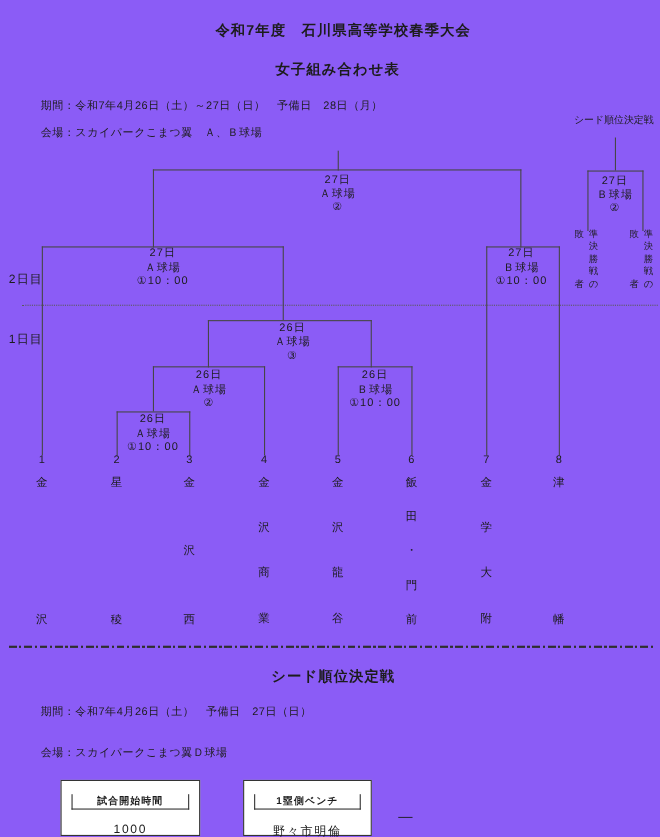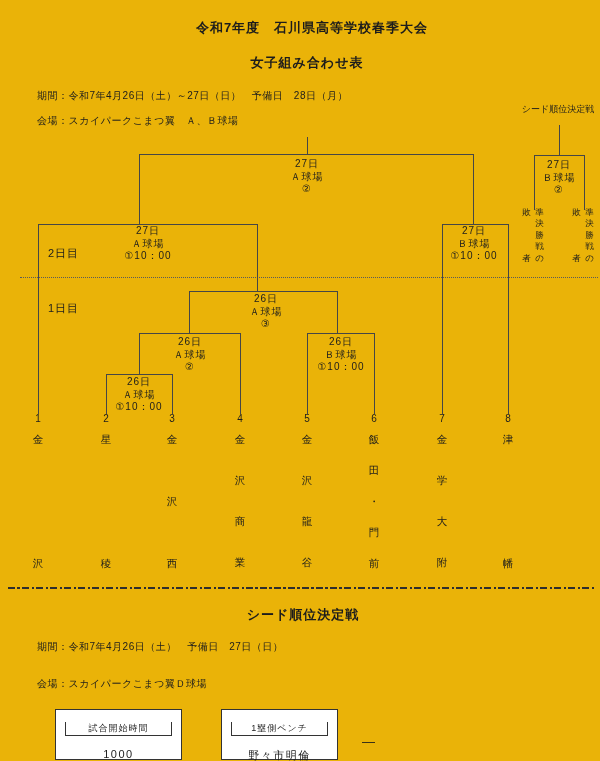--- a/index.html
+++ b/index.html
@@ -1,43 +1,43 @@
 <!DOCTYPE html>
 <html><head>
 <meta charset="utf-8">
 <style>
   html,body{margin:0;padding:0;background:#fff;}
-  #page{position:relative;width:600px;height:761px;background:#eab308;overflow:hidden;
+  #page{position:relative;width:600px;height:761px;background:#8b5cf6;overflow:hidden;
         font-family:"Liberation Sans","DejaVu Sans",sans-serif;color:#1c1c1c;}
   .abs{position:absolute;}
   .ln{position:absolute;background:#464646;}
   .ctr{transform:translateX(-50%);white-space:nowrap;text-align:center;}
   .title{font-size:13px;font-weight:bold;letter-spacing:1px;}
   .meta{font-size:10px;letter-spacing:0.5px;}
   .match-label{position:absolute;transform:translateX(-50%);text-align:center;
                font-size:10px;line-height:12.6px;letter-spacing:1px;white-space:nowrap;}
-  .day-label{position:absolute;font-size:11px;letter-spacing:1px;margin-left:40px;}
+  .day-label{position:absolute;font-size:11px;letter-spacing:1px;}
   .seed-note{position:absolute;transform:translateX(-50%);font-size:9px;white-space:nowrap;}
   .dotted-div{position:absolute;border-top:1px dotted #5a5a5a;height:0;}
   .dashdot-div{position:absolute;height:2px;
     background:repeating-linear-gradient(90deg,#2e2e2e 0 7px,transparent 7px 9.5px,#2e2e2e 9.5px 11.5px,transparent 11.5px 14px);}
   .vcol{display:flex;flex-direction:column;justify-content:space-between;align-items:center;}
   .vch{display:block;line-height:1;}
   .team{position:absolute;top:412px;transform:translateX(-50%);
         display:flex;flex-direction:column;align-items:center;}
   .team-no{font-size:10px;height:14px;line-height:14px;}
   .team-name{margin-top:8px;height:134px;font-size:10.5px;width:12px;}
   .loser-note{position:absolute;top:208px;transform:translateX(-50%);
               display:flex;flex-direction:row;gap:3px;font-size:8.5px;}
   .loser-note .vcol{height:54px;width:10px;}
   .info-box{position:absolute;top:709px;height:51px;border:1px solid #333;box-sizing:border-box;
             display:flex;flex-direction:column;background:#fff;}
   .info-header{height:19px;margin:12px 9px;border-left:1px solid #333;border-right:1px solid #333;
                border-bottom:1px solid #333;font-size:9px;letter-spacing:1px;
-               display:flex;align-items:center;justify-content:center;}
+               display:flex;align-items:center;justify-content:center;font-weight:bold;}
   .info-value{flex:1;display:flex;align-items:center;justify-content:center;
               font-size:11px;letter-spacing:1.5px;}
   .vs-dash{position:absolute;font-size:13px;}
 </style>
 </head>
 <body>
 
 <div id="page">
 
   <div class="abs ctr title" style="left:312px;top:19px">令和7年度　石川県高等学校春季大会</div>

